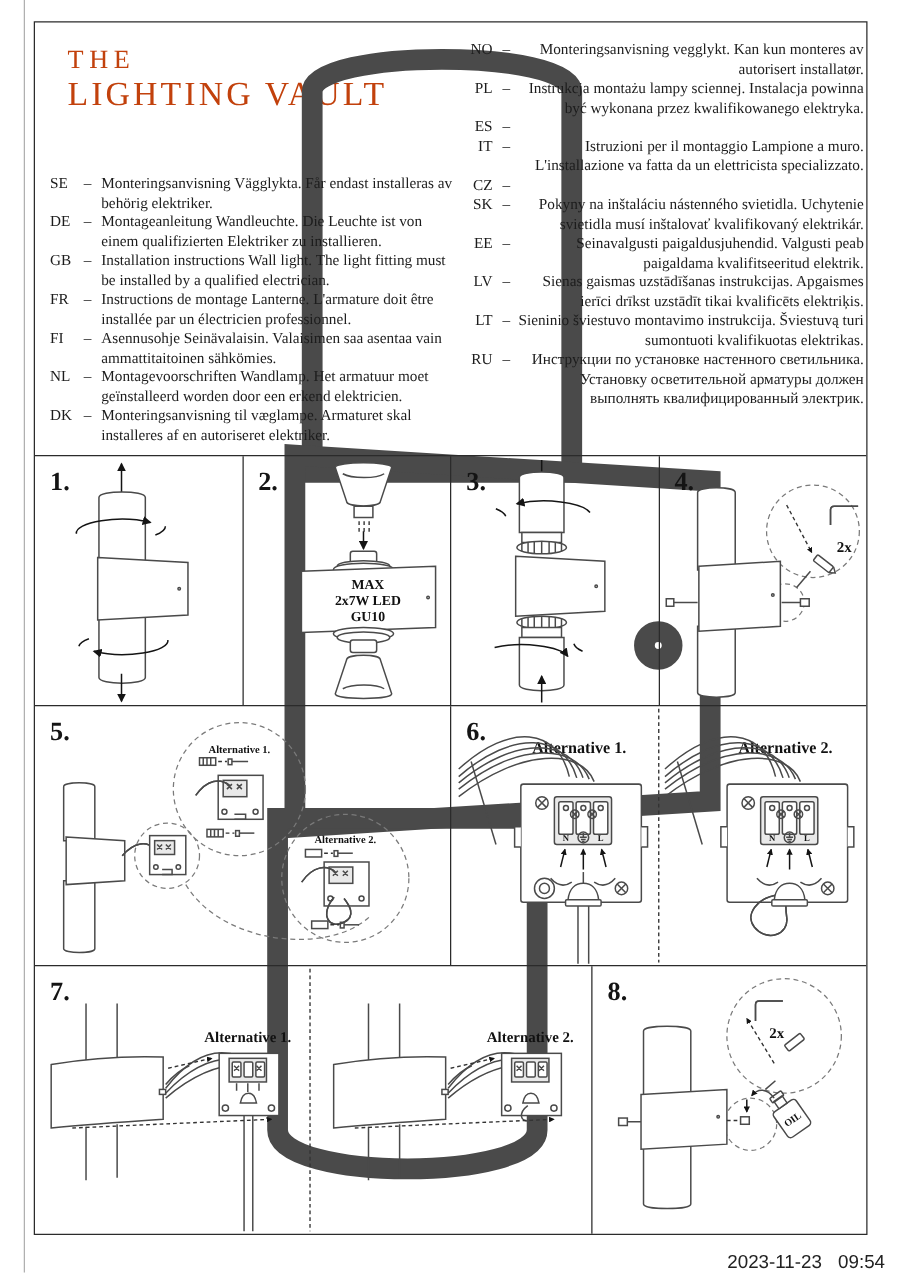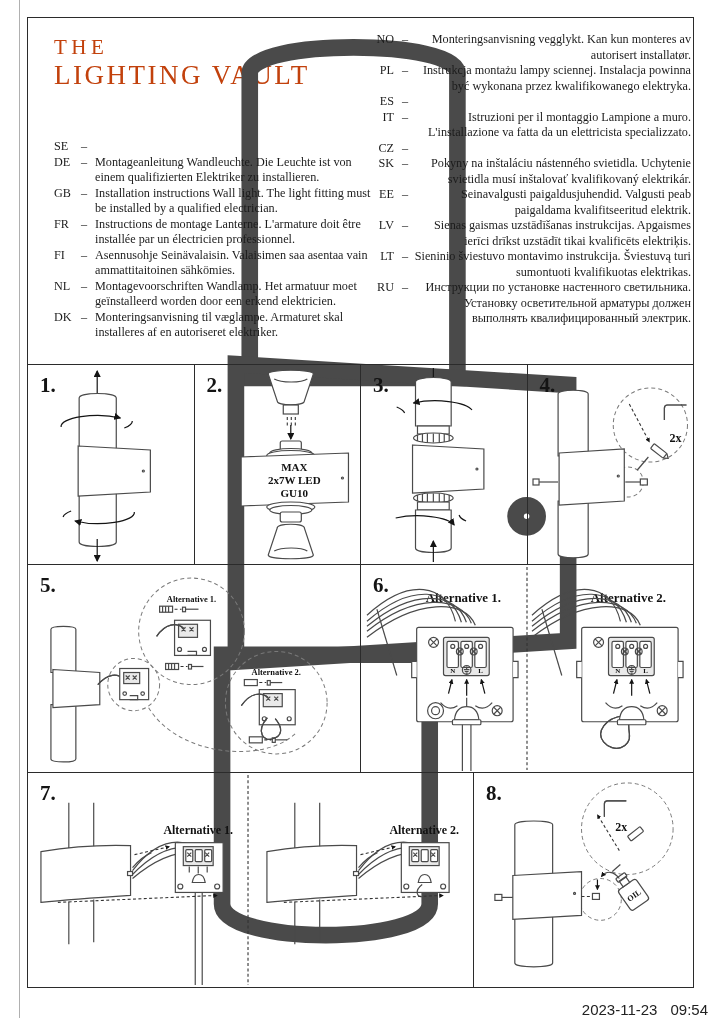--- a/index.html
+++ b/index.html
@@ -7,21 +7,21 @@
   body { position:relative; background:#ffffff; font-family:"Liberation Serif", serif; color:#1c1c1c; overflow:hidden; }
   .edge-line { position:absolute; left:19px; top:0; width:1px; height:1018px; background:#b0b0b0; }
   .frame { position:absolute; left:27px; top:17px; width:667px; height:971px; border:1.6px solid #2b2b2b; }
 
   .logo { position:absolute; left:26px; top:16px; color:#c2410c; }
   .logo .l1 { font-size:21px; letter-spacing:4.5px; line-height:26px; }
   .logo .l2 { font-size:27px; letter-spacing:2.5px; line-height:31px; }
   .logo-icon { position:absolute; left:293px; top:11px; width:36px; height:70px; }
 
   .col { position:absolute; font-size:12.2px; line-height:15.5px; }
-  .col-left  { left:26px;  top:121px; width:326px; }
+  .col-left  { left:12px;  top:121px; width:326px; }
   .col-right { left:339px; top:14px;  width:324px;text-align:right; }
   .li { display:flex; }
   .li .code { flex:0 0 27px; }
   .li .dash { flex:0 0 14px; }
   .li .txt  { flex:1; }
 
   .prow { position:absolute; left:0; width:100%; border-top:1.6px solid #2b2b2b; display:flex; }
   .row1 { top:346px; height:200px; }
   .row2 { top:546px; height:208px; }
   .row3 { top:754px; bottom:0; }
@@ -68,20 +68,21 @@
     <path d="M10,4 C10,1.5 25,1.5 25,4 L25,26 L10,26 Z" stroke="#a8a8a8"></path>
     <path d="M9,25 L33,26.5 L33,45 L9,46.5 Z" fill="#fff" stroke="#a8a8a8"></path>
     <circle cx="30" cy="36" r="0.8" fill="#a8a8a8" stroke="none"></circle>
     <path d="M8,46 L23,46 L23,64 C23,67 8,67 8,64 Z" stroke="#a8a8a8"></path>
   </svg>
 
   <div class="col col-left">
     <div class="li">
         <span class="code">SE</span>
         <span class="dash">–</span>
+        <span class="txt">Monteringsanvisning Vägglykta. Får endast installeras av behörig elektriker.</span>
       </div>
     <div class="li">
         <span class="code">DE</span>
         <span class="dash">–</span>
         <span class="txt">Montageanleitung Wandleuchte. Die Leuchte ist von einem qualifizierten Elektriker zu installieren.</span>
       </div>
     <div class="li">
         <span class="code">GB</span>
         <span class="dash">–</span>
         <span class="txt">Installation instructions Wall light. The light fitting must be installed by a qualified electrician.</span>

